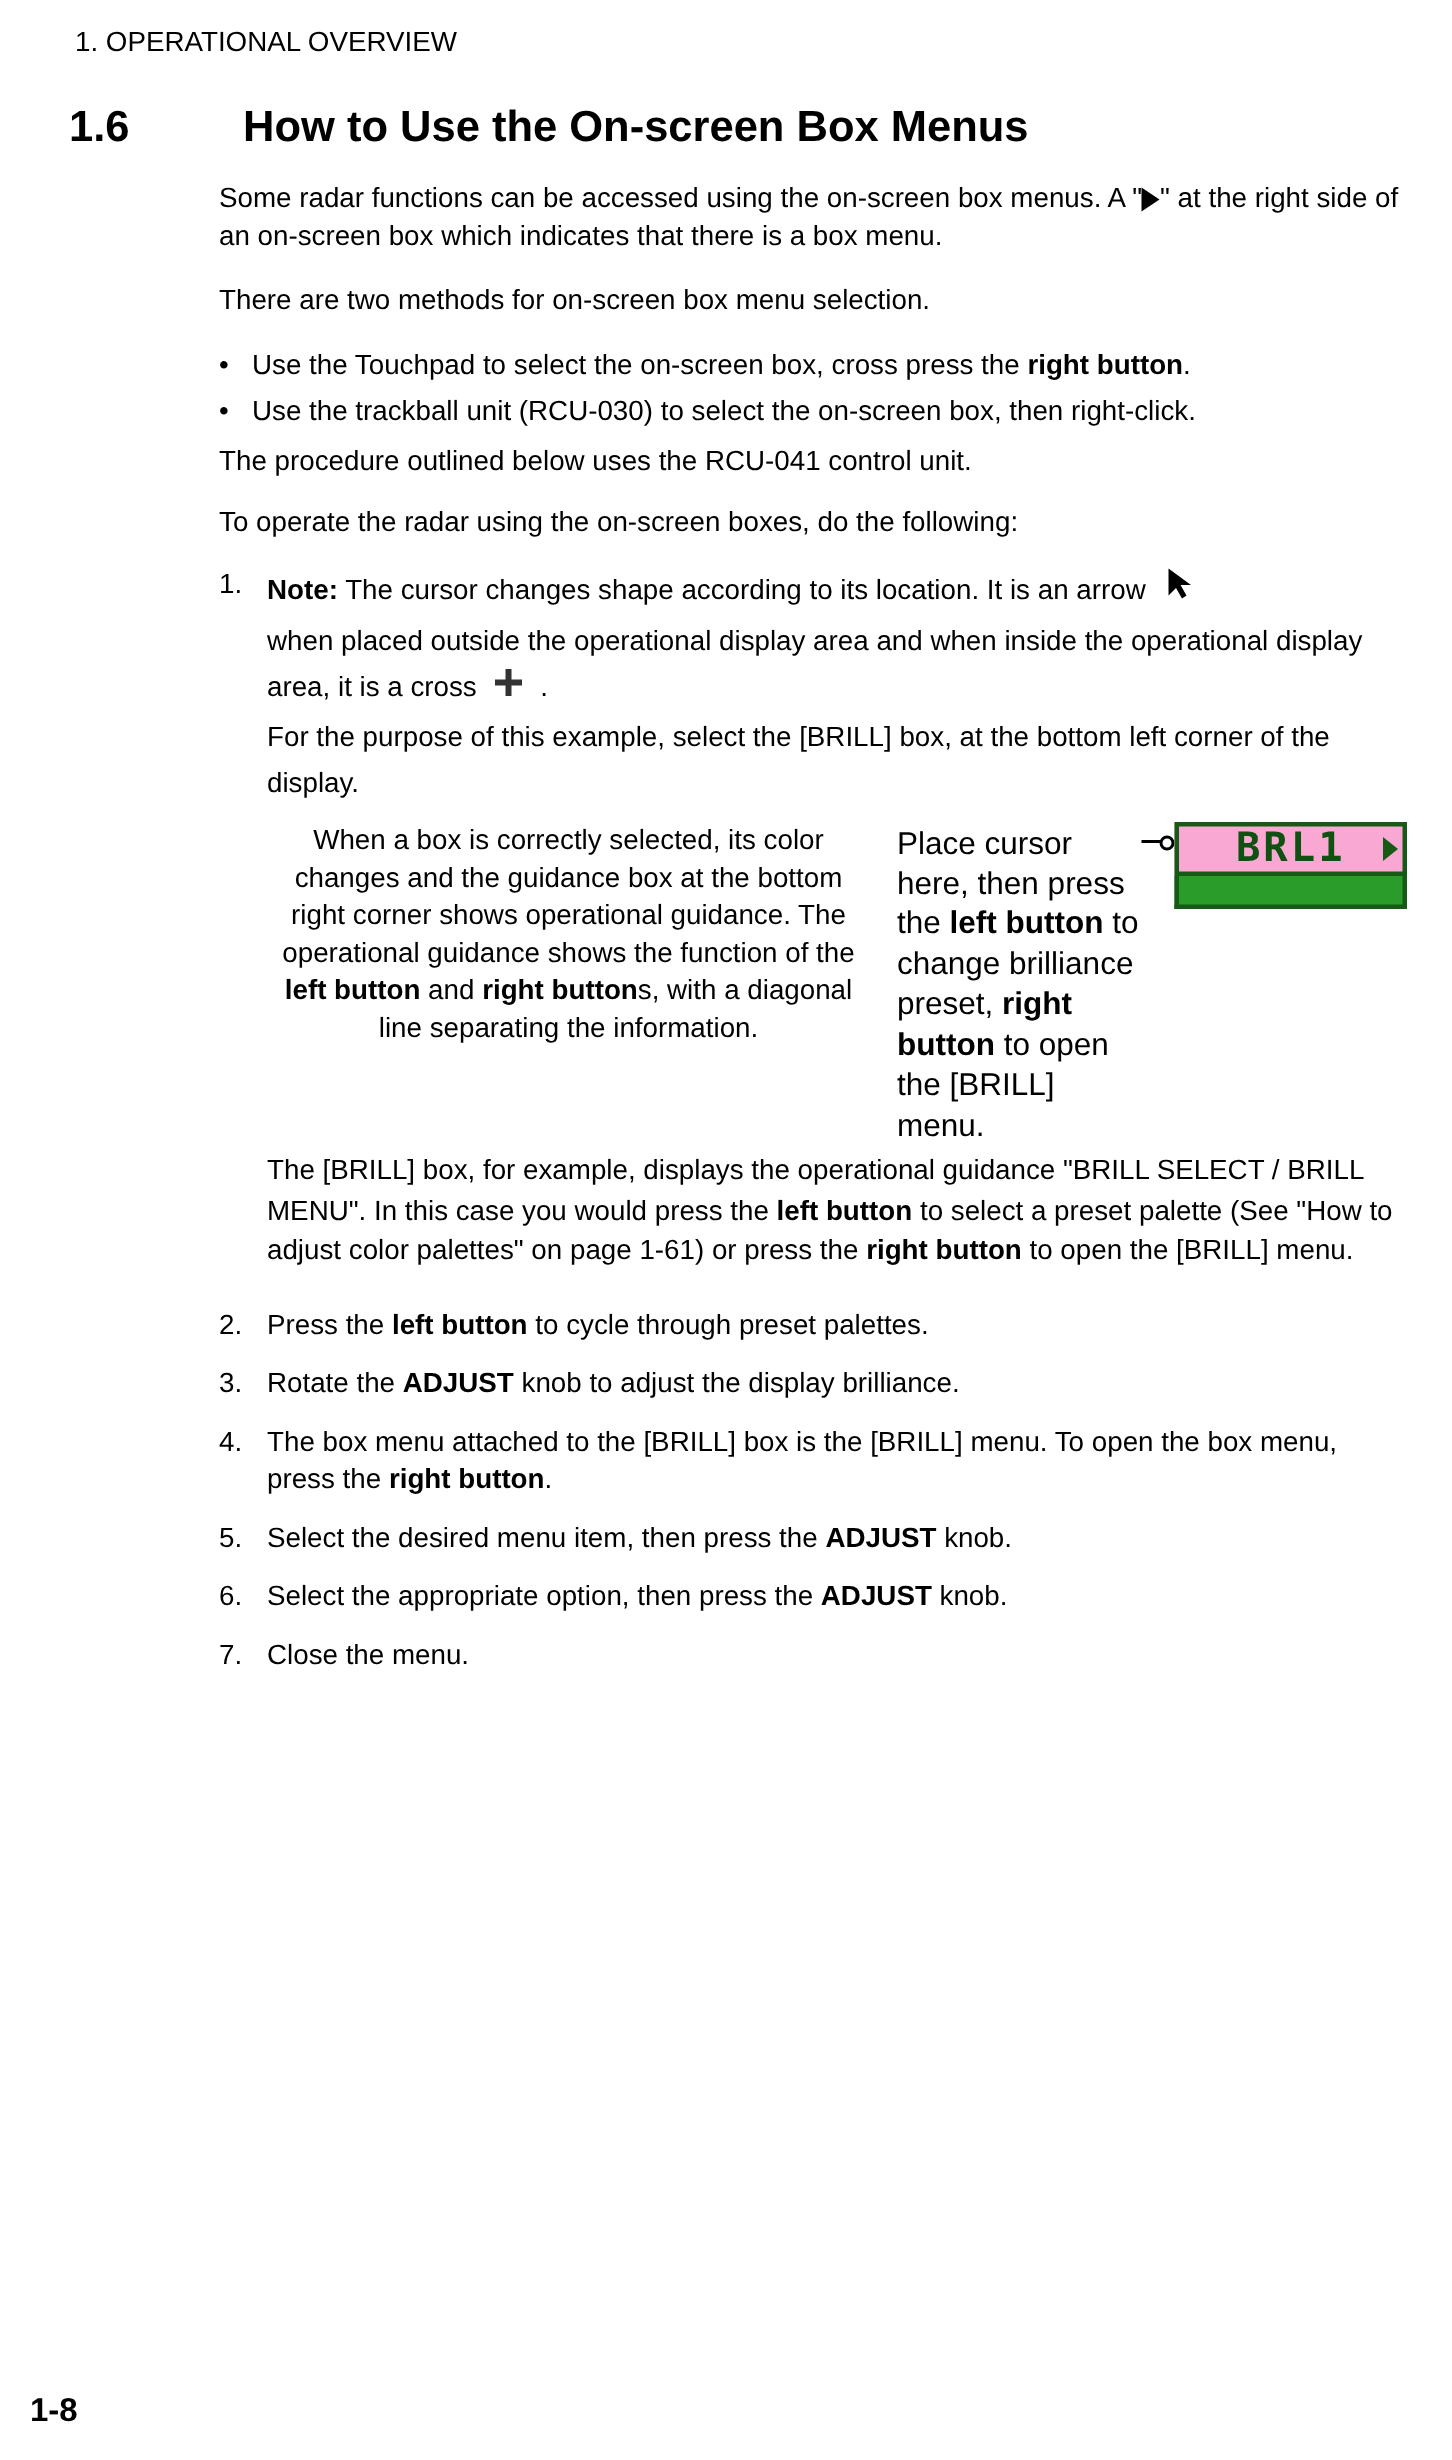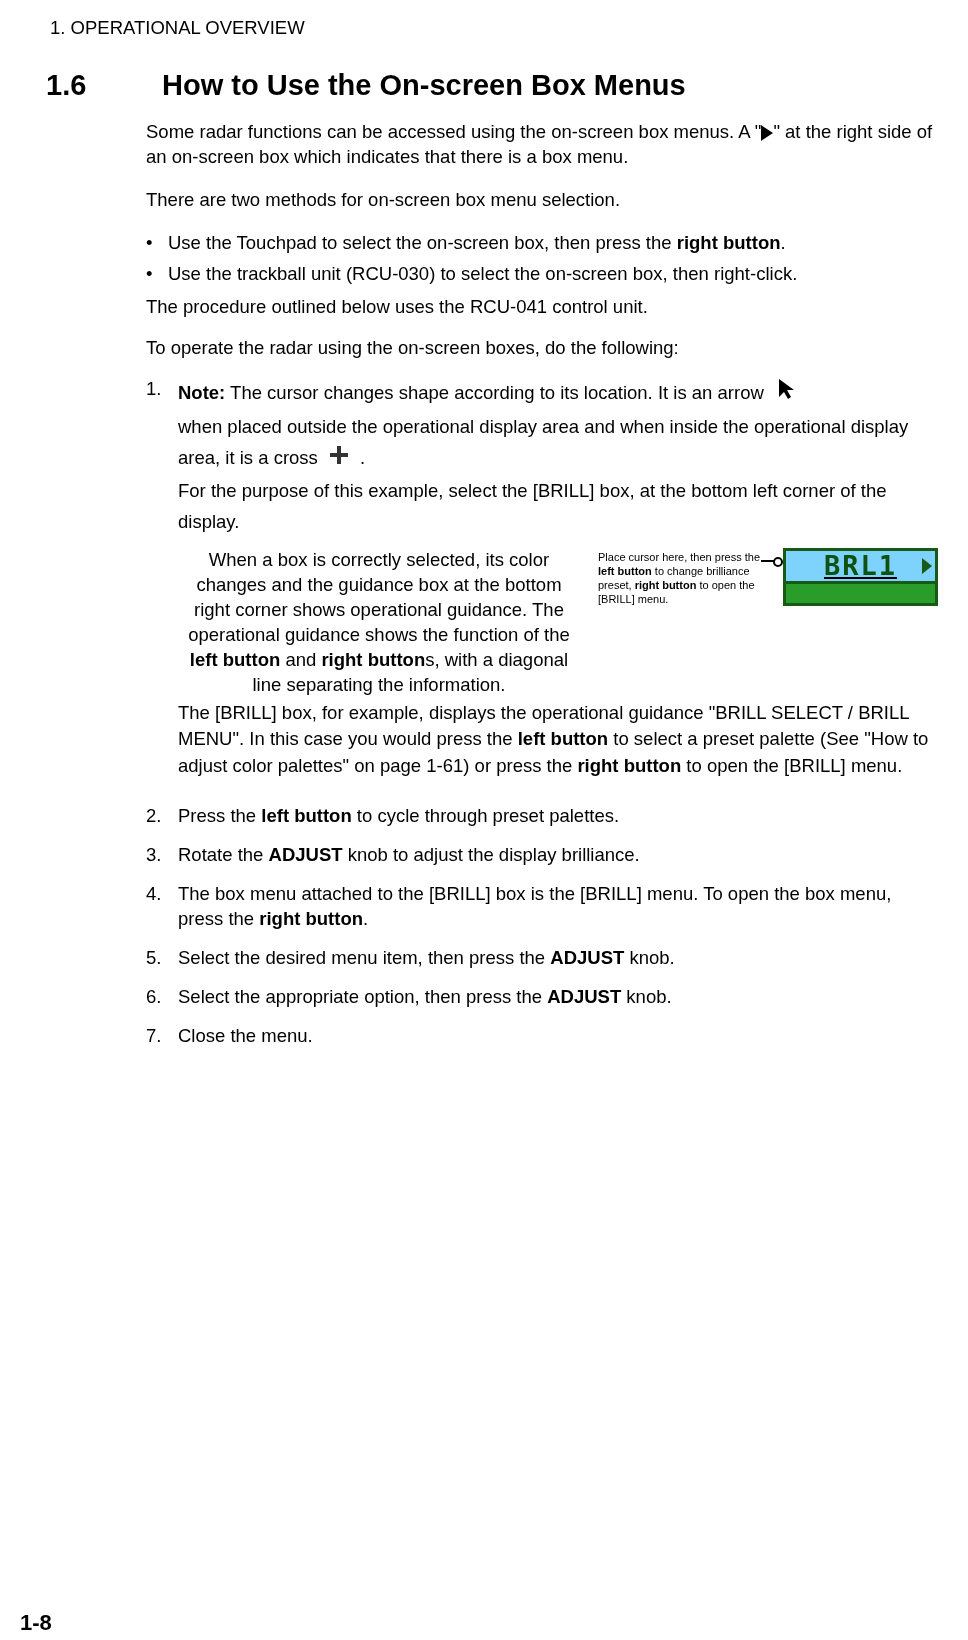--- a/index.html
+++ b/index.html
@@ -96,40 +96,39 @@
       padding-right: 18px;
       text-align: center;
     }
     .figure-right {
       width: 340px;
       flex-shrink: 0;
       display: flex;
       align-items: flex-start;
     }
     .figure-caption {
-      font-size: 11px;
+      font-size: 21px;
       line-height: 1.28;
       color: #000;
       width: 175px;
       padding-top: 2px;
     }
     .brl-box {
       width: 155px;
       flex-shrink: 0;
       margin-left: 6px;
     }
     .brl-top {
-      background: #7dd3fc;
+      background: #f9a8d4;
       border: 3px solid #165a16;
       height: 36px;
       display: flex;
       align-items: center;
       justify-content: center;
       position: relative;
-      text-decoration: underline;
     }
     .brl-label {
       font-family: monospace;
       font-size: 27px;
       font-weight: bold;
       color: #105010;
       letter-spacing: 2px;
     }
     .brl-arrow {
       position: absolute;
@@ -181,21 +180,21 @@
       display: inline-block;
       width: 0;
       height: 0;
       border-top: 8px solid transparent;
       border-bottom: 8px solid transparent;
       border-left: 12px solid #000;
       vertical-align: middle;
     }
     .page-number {
       position: absolute;
-      bottom: 4px;
+      bottom: 20px;
       left: 20px;
       font-size: 22px;
       font-weight: bold;
     }
     b { font-weight: bold; }
   </style>
 </head>
 <body>
 
 <div class="header-chapter body-text">1.  OPERATIONAL OVERVIEW</div>
@@ -208,21 +207,21 @@
 <div class="intro-block body-text">
   <span>Some radar functions can be accessed using the on-screen box menus. A "</span><span class="play-icon"></span><span>" at the right side of an on-screen box which indicates that there is a box menu.</span>
 </div>
 
 <div class="intro-block body-text">There are two methods for on-screen box menu selection.</div>
 
 <div class="bullet-block body-text">
   <div class="bullet-item">
     <div class="bullet-marker">•</div>
     <div>
-      <span>Use the Touchpad to select the on-screen box, then press the </span><b>right button</b><span>.</span>
+      <span>Use the Touchpad to select the on-screen box, cross press the </span><b>right button</b><span>.</span>
     </div>
   </div>
   <div class="bullet-item">
     <div class="bullet-marker">•</div>
     <div>Use the trackball unit (RCU-030) to select the on-screen box, then right-click.</div>
   </div>
 </div>
 
 <div class="procedure-block body-text" style="margin-top:8px;">The procedure outlined below uses the RCU-041 control unit.</div>
 <div class="procedure-block body-text">To operate the radar using the on-screen boxes, do the following:</div>

